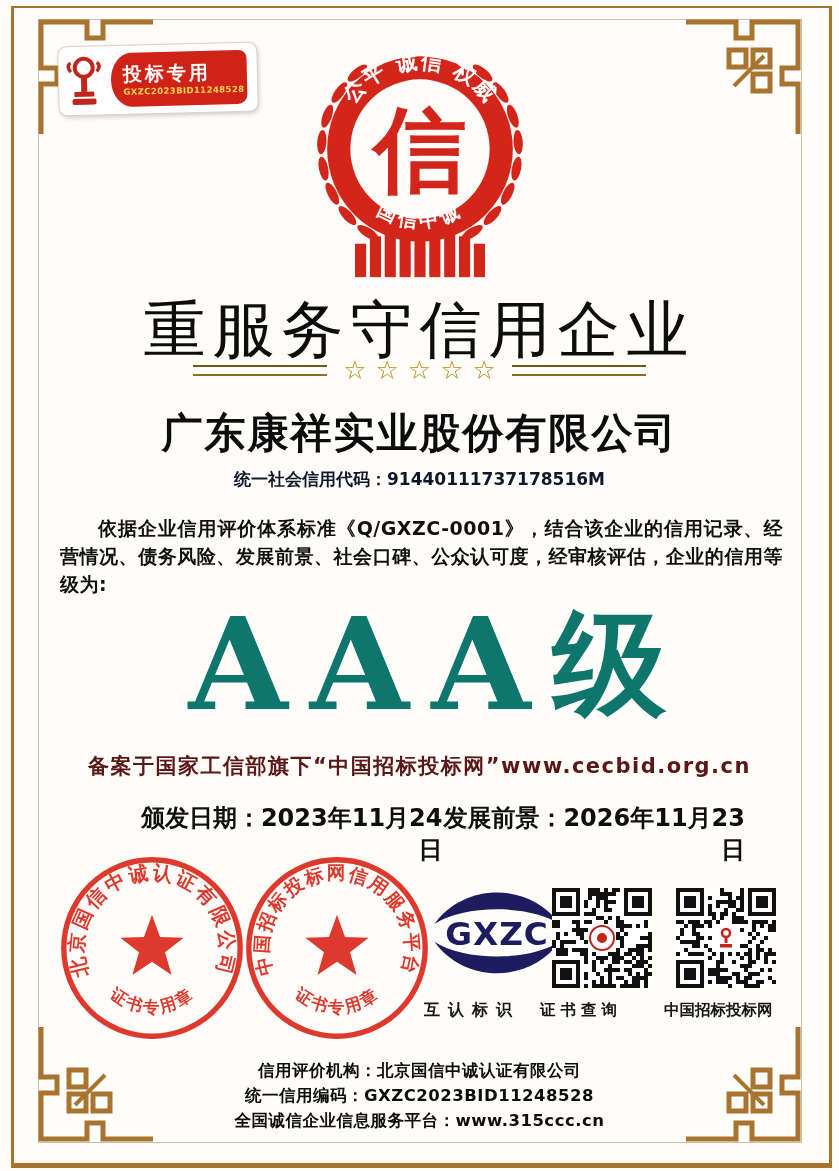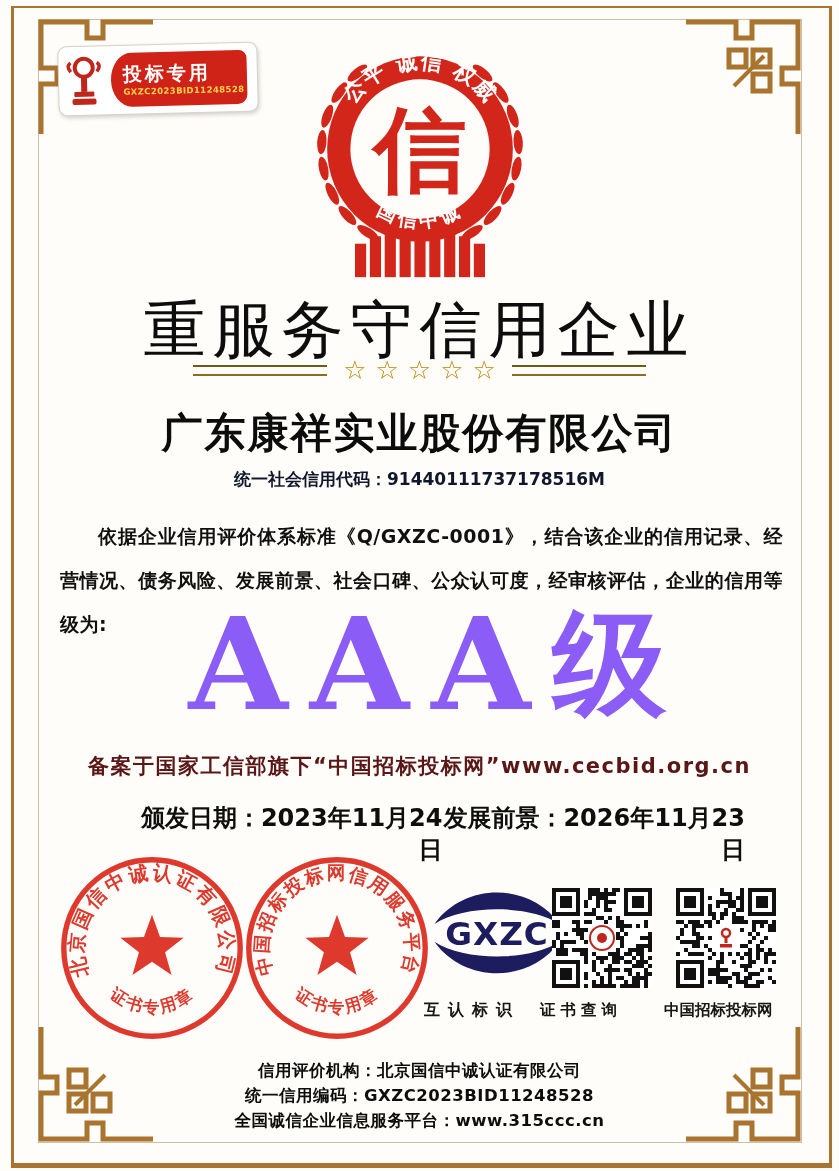--- a/index.html
+++ b/index.html
@@ -38,24 +38,24 @@
   .dbl-line{width:134px;height:7px;border-top:2px solid #6e5a16;border-bottom:2px solid #8a6f22;}
   .stars{display:flex;gap:9px;}
   .star{color:#b8860b;font-size:26px;line-height:26px;font-weight:bold;}
   
   .company-name{position:absolute;left:0;right:0;top:406px;text-align:center;
     font-size:41px;font-weight:800;letter-spacing:2px;color:#0c0c0c;}
   .credit-code{position:absolute;left:0;right:0;top:468px;text-align:center;
     font-size:17px;font-weight:700;color:#0f172a;}
   
   .body-par{position:absolute;left:60px;right:56px;top:514px;
-    font-size:19px;font-weight:600;line-height:44px;text-indent:2em;
+    font-size:19px;font-weight:600;line-height:28px;text-indent:2em;
     text-align:justify;color:#101010;letter-spacing:.5px;}
   
-  .rating{position:absolute;left:0;right:0;top:588px;text-align:center;color:#8b5cf6;white-space:nowrap;padding-left:16px;}
+  .rating{position:absolute;left:0;right:0;top:588px;text-align:center;color:#0f766e;white-space:nowrap;padding-left:16px;}
   .rating .letters{font-family:"DejaVu Serif","Liberation Serif",serif;font-weight:900;
     font-size:128px;letter-spacing:22px;}
   .rating .suffix{font-size:114px;font-weight:900;letter-spacing:0;vertical-align:6px;}
   
   .filing{position:absolute;left:0;right:0;top:752px;text-align:center;
     font-size:21px;font-weight:700;letter-spacing:1.5px;color:#5a1717;}
   .dates{position:absolute;left:0;right:0;top:802px;display:flex;justify-content:space-between;
     padding:0 94px 0 140px;font-size:24px;font-weight:700;color:#0e0e0e;text-align:right;}
   
   .seal{position:absolute;width:196px;height:196px;opacity:.95;}

